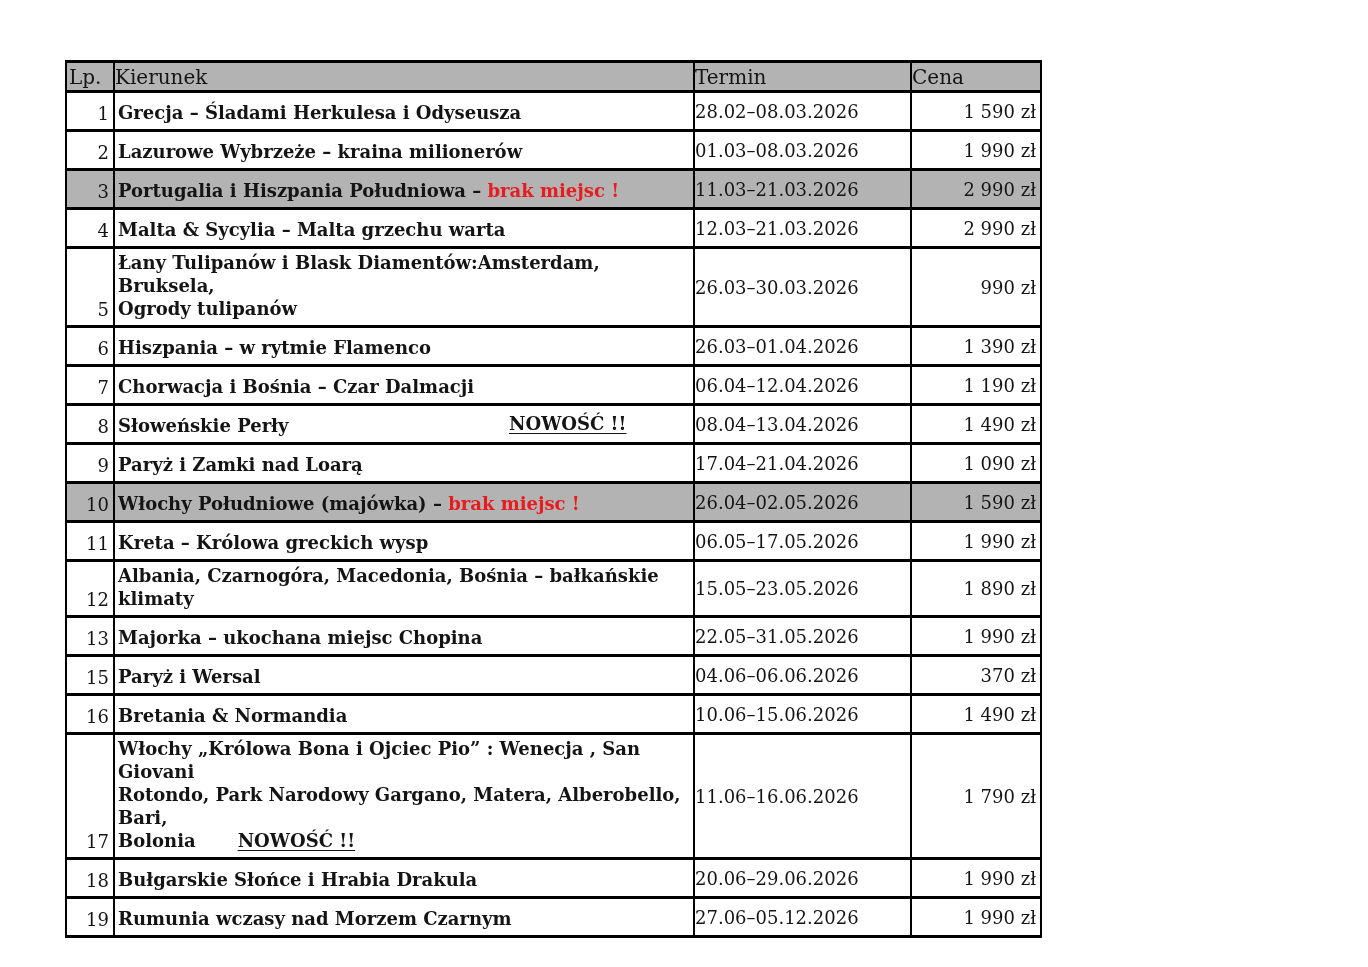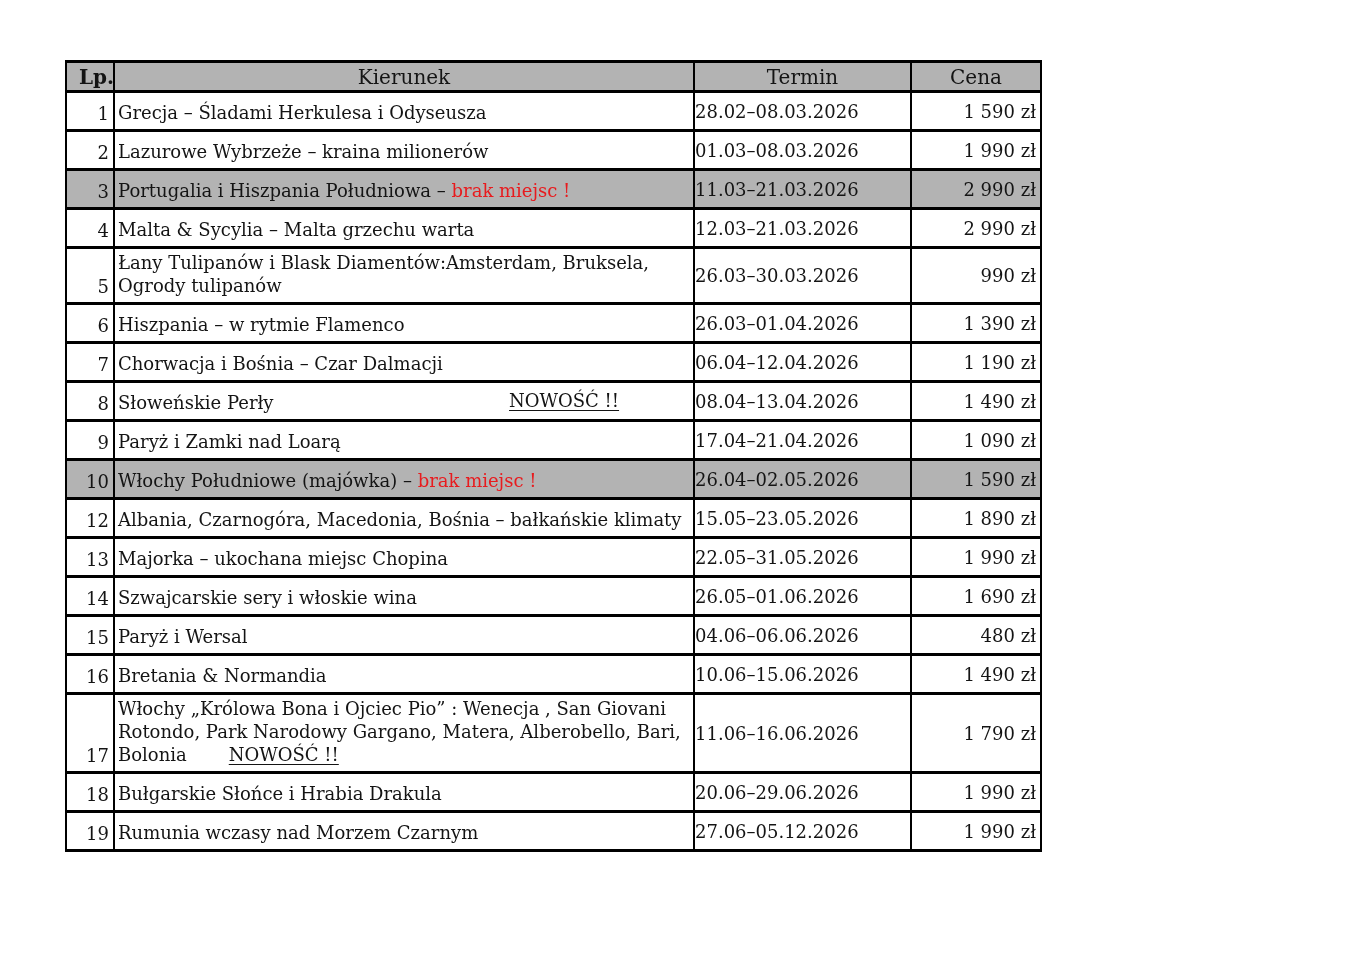--- a/index.html
+++ b/index.html
@@ -35,38 +35,39 @@
     border-bottom-width: 3px;
     overflow: visible;
   }
   thead tr {
     height: 30px;
     background: var(--header-bg);
   }
   th {
     font-weight: normal;
     font-size: 20px;
-    text-align: center;
+    text-align: left;
     vertical-align: middle;
     padding: 0;
   }
-  th.lp-h { text-align: left; padding-left: 12px; font-weight: bold; }
+  th.lp-h { text-align: left; padding-left: 2px; }
   tbody tr { height: 39px; }
   tbody tr.hl { background: var(--highlight-bg); }
   td { font-size: 18px; }
   td.lp {
     text-align: right;
     vertical-align: bottom;
     padding: 0 4px 5px 0;
   }
   td.kierunek {
     vertical-align: bottom;
     padding: 2px 2px 5px 3px;
     position: relative;
     line-height: 23px;
+    font-weight: bold;
   }
   .dest-text { white-space: pre-line; }
   td.termin {
     text-align: left;
     vertical-align: middle;
     white-space: nowrap;
     padding: 0;
   }
   td.cena {
     text-align: right;
@@ -161,42 +162,42 @@
         <td class="termin">17.04–21.04.2026</td>
         <td class="cena">1 090 zł</td>
       </tr>
       <tr class="hl">
         <td class="lp">10</td>
         <td class="kierunek"><span class="dest-text">Włochy Południowe (majówka) – </span><span class="soldout">brak miejsc !</span></td>
         <td class="termin">26.04–02.05.2026</td>
         <td class="cena">1 590 zł</td>
       </tr>
       <tr>
+        <td class="lp">11</td>
+        <td class="kierunek"><span class="dest-text">Kreta – Królowa greckich wysp</span></td>
+        <td class="termin">06.05–17.05.2026</td>
+        <td class="cena">1 990 zł</td>
+      </tr>
+      <tr>
         <td class="lp">12</td>
         <td class="kierunek"><span class="dest-text">Albania, Czarnogóra, Macedonia, Bośnia – bałkańskie klimaty</span></td>
         <td class="termin">15.05–23.05.2026</td>
         <td class="cena">1 890 zł</td>
       </tr>
       <tr>
         <td class="lp">13</td>
         <td class="kierunek"><span class="dest-text">Majorka – ukochana miejsc Chopina</span></td>
         <td class="termin">22.05–31.05.2026</td>
         <td class="cena">1 990 zł</td>
       </tr>
       <tr>
-        <td class="lp">14</td>
-        <td class="kierunek"><span class="dest-text">Szwajcarskie sery i włoskie wina</span></td>
-        <td class="termin">26.05–01.06.2026</td>
-        <td class="cena">1 690 zł</td>
-      </tr>
-      <tr>
         <td class="lp">15</td>
         <td class="kierunek"><span class="dest-text">Paryż i Wersal</span></td>
         <td class="termin">04.06–06.06.2026</td>
-        <td class="cena">480 zł</td>
+        <td class="cena">370 zł</td>
       </tr>
       <tr>
         <td class="lp">16</td>
         <td class="kierunek"><span class="dest-text">Bretania &amp; Normandia</span></td>
         <td class="termin">10.06–15.06.2026</td>
         <td class="cena">1 490 zł</td>
       </tr>
       <tr>
         <td class="lp">17</td>
         <td class="kierunek"><span class="dest-text">Włochy „Królowa Bona i Ojciec Pio” : Wenecja , San Giovani

